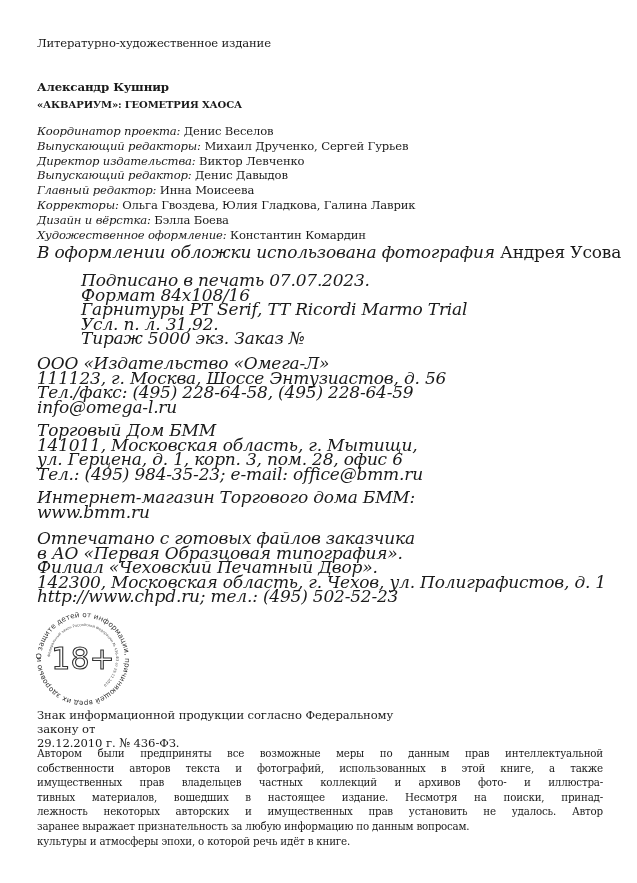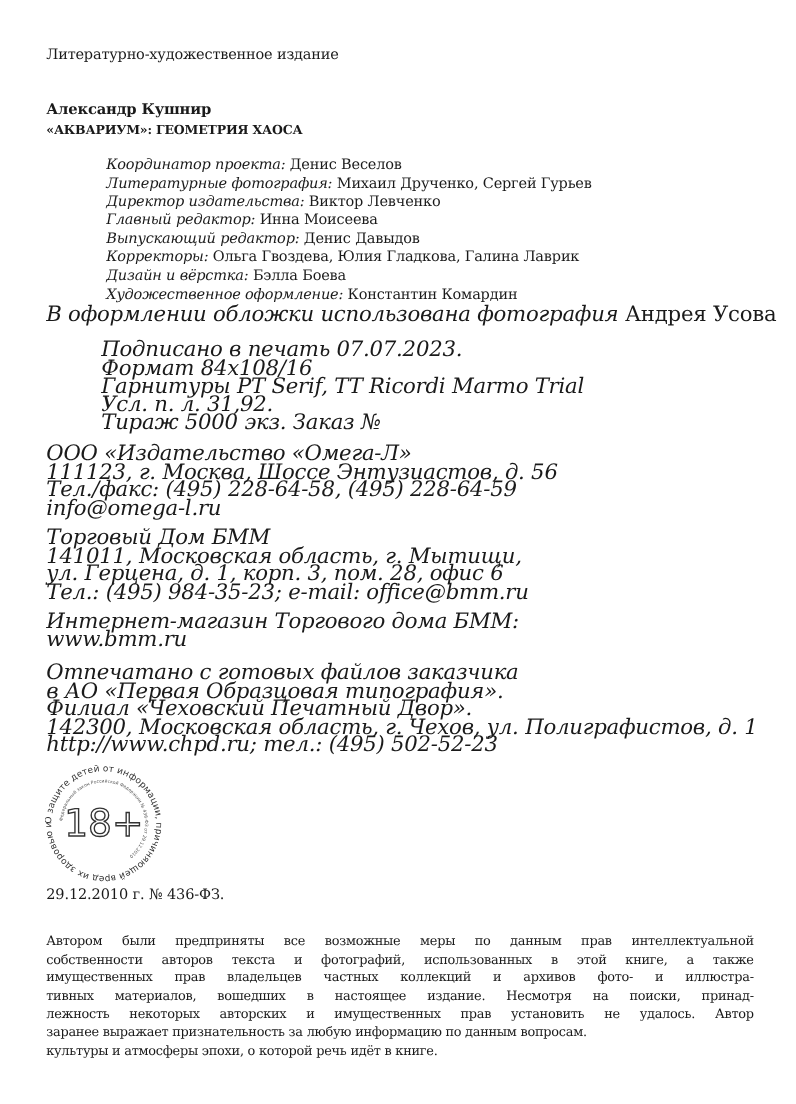--- a/index.html
+++ b/index.html
@@ -36,21 +36,20 @@
     .author { top: 80px; font-weight: bold; font-size: 11.8px; }
     .title  { top: 98px; font-weight: bold; font-size: 10px; }
 
     .credits { position: absolute; top: 124px; left: 0; }
     .credits .row {
       height: 14.8px;
       line-height: 14.8px;
       font-size: 11.6px;
       white-space: nowrap;
       letter-spacing: -0.15px;
-      margin-left: 48px;
     }
 
     .block {
       position: absolute;
       left: 0;
     }
     .block .row {
       height: 14.6px;
       line-height: 14.6px;
       font-size: 17px;
@@ -107,24 +106,24 @@
 <body>
 
 <div class="page">
 
   <div class="line series">Литературно-художественное издание</div>
   <div class="line author">Александр Кушнир</div>
   <div class="line title">«АКВАРИУМ»: ГЕОМЕТРИЯ ХАОСА</div>
 
   <div class="credits">
     <div class="row"><span class="it">Координатор проекта:</span> <span>Денис Веселов</span></div>
-    <div class="row"><span class="it">Литературные фотография:</span> <span>Михаил Друченко, Сергей Гурьев</span></div>
+    <div class="row"><span class="it">Выпускающий редакторы:</span> <span>Михаил Друченко, Сергей Гурьев</span></div>
     <div class="row"><span class="it">Директор издательства:</span> <span>Виктор Левченко</span></div>
+    <div class="row"><span class="it">Выпускающий редактор:</span> <span>Денис Давыдов</span></div>
     <div class="row"><span class="it">Главный редактор:</span> <span>Инна Моисеева</span></div>
-    <div class="row"><span class="it">Выпускающий редактор:</span> <span>Денис Давыдов</span></div>
     <div class="row"><span class="it">Корректоры:</span> <span>Ольга Гвоздева, Юлия Гладкова, Галина Лаврик</span></div>
     <div class="row"><span class="it">Дизайн и вёрстка:</span> <span>Бэлла Боева</span></div>
     <div class="row"><span class="it">Художественное оформление:</span> <span>Константин Комардин</span></div>
   </div>
 
   <div class="block cover-note">
     <div class="row"><span>В оформлении обложки использована фотография</span> <span class="reg">Андрея Усова</span></div>
   </div>
 
   <div class="block print-info">
@@ -156,20 +155,21 @@
 
   <div class="block printer">
     <div class="row">Отпечатано с готовых файлов заказчика</div>
     <div class="row">в АО «Первая Образцовая типография».</div>
     <div class="row">Филиал «Чеховский Печатный Двор».</div>
     <div class="row">142300, Московская область, г. Чехов, ул. Полиграфистов, д. 1</div>
     <div class="row">http://www.chpd.ru; тел.: (495) 502-52-23</div>
   </div>
 
   <div class="sign-note">
+    <div>Знак информационной продукции согласно Федеральному закону от</div>
     <div>29.12.2010 г. № 436-ФЗ.</div>
   </div>
 
   <div class="disclaimer">
     <span class="dl">Автором были предприняты все возможные меры по данным прав интеллектуальной</span>
     <span class="dl">собственности авторов текста и фотографий, использованных в этой книге, а также</span>
     <span class="dl">имущественных прав владельцев частных коллекций и архивов фото- и иллюстра-</span>
     <span class="dl">тивных материалов, вошедших в настоящее издание. Несмотря на поиски, принад-</span>
     <span class="dl">лежность некоторых авторских и имущественных прав установить не удалось. Автор</span>
     <span class="dl last">заранее выражает признательность за любую информацию по данным вопросам.</span>

